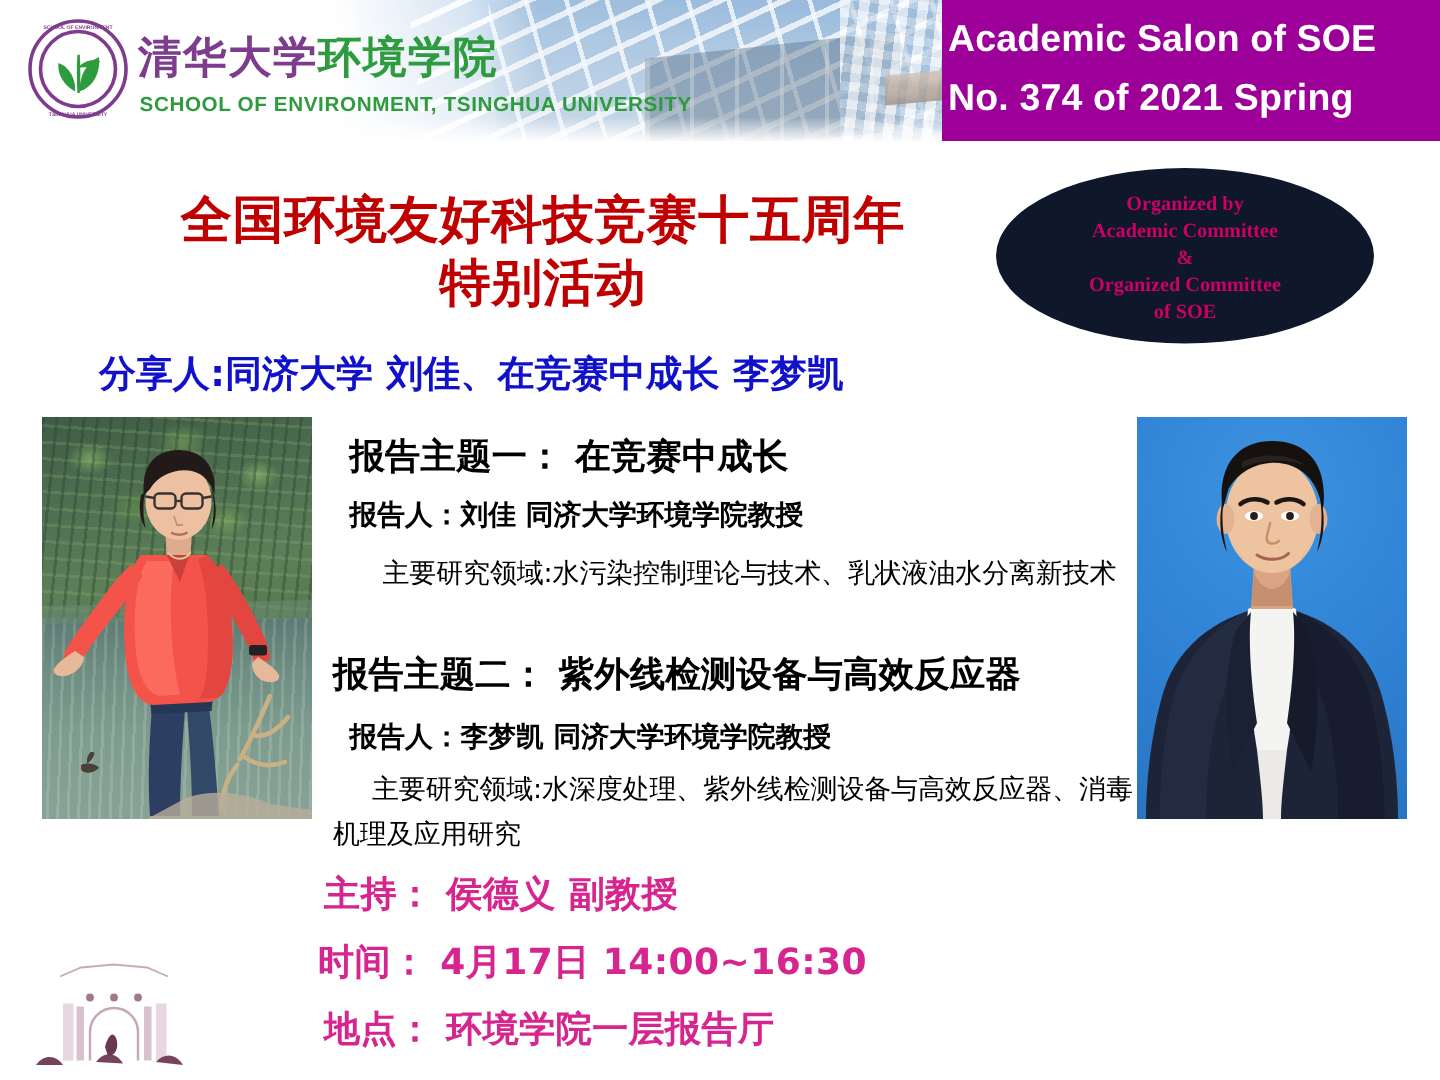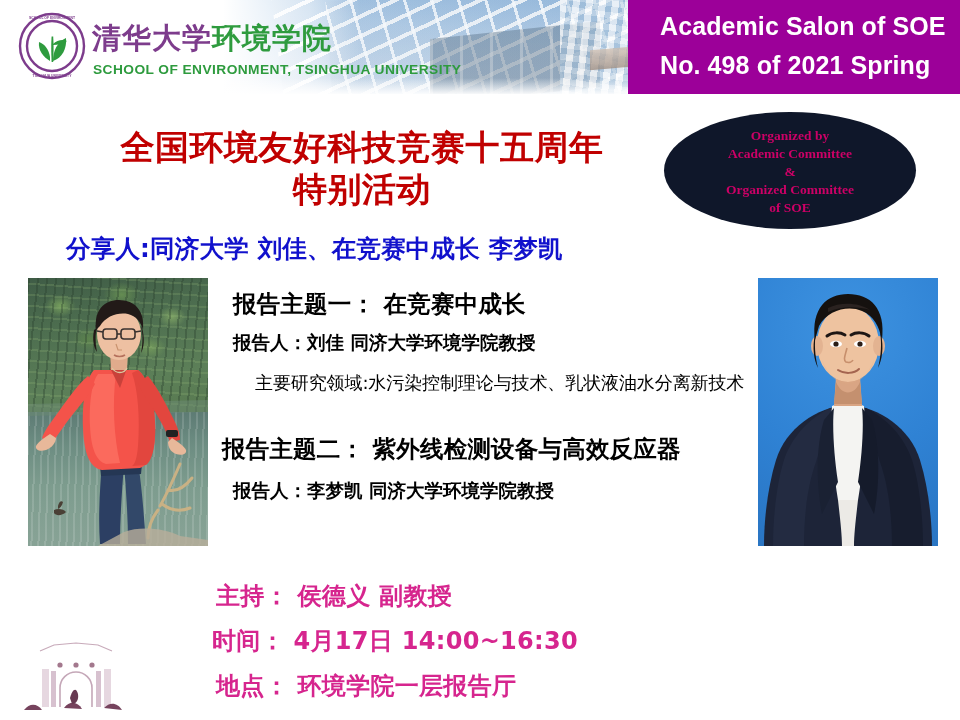--- a/index.html
+++ b/index.html
@@ -146,21 +146,21 @@
 
   
   .salon-banner {
     position: absolute;
     left: 628px; top: 0;
     width: 332px;
     height: 94px;
     background: #9c0099;
     color: #ffffff;
     box-sizing: border-box;
-    padding: 7px 14px 0 32px;
+    padding: 7px 14px 0 4px;
   }
   .salon-banner div {
     font-family: "Liberation Sans", sans-serif;
     font-size: 25px;
     font-weight: bold;
     line-height: 39px;
     white-space: nowrap;
     letter-spacing: .1px;
   }
 
@@ -353,21 +353,21 @@
       </svg>
     </div>
 
     <div class="logo-cn">
       <span class="c1">清华大学</span><span class="c2">环境学院</span>
     </div>
     <div class="logo-en">SCHOOL OF ENVIRONMENT, TSINGHUA UNIVERSITY</div>
 
     <div class="salon-banner">
       <div>Academic Salon of SOE</div>
-      <div>No. 498 of 2021 Spring</div>
+      <div>No. 374 of 2021 Spring</div>
     </div>
   </div>
 
   <div class="main-title">
     <div>全国环境友好科技竞赛十五周年</div>
     <div>特别活动</div>
   </div>
 
   <div class="oval">
     <div>Organized by</div>
@@ -486,20 +486,21 @@
     </div>
   </div>
 
   <div class="content">
     <div class="topic" id="topic1">报告主题一：  在竞赛中成长</div>
     <div class="speaker" id="speaker1">报告人：刘佳  同济大学环境学院教授</div>
     <div class="field" id="field1">主要研究领域:水污染控制理论与技术、乳状液油水分离新技术</div>
 
     <div class="topic" id="topic2">报告主题二：  紫外线检测设备与高效反应器</div>
     <div class="speaker" id="speaker2">报告人：李梦凯  同济大学环境学院教授</div>
+    <div class="field" id="field2">主要研究领域:水深度处理、紫外线检测设备与高效反应器、消毒机理及应用研究</div>
 
     <div class="footline" id="host">主持：  侯德义 副教授</div>
     <div class="footline" id="time">时间：  4月17日 14:00~16:30</div>
     <div class="footline" id="place">地点：  环境学院一层报告厅</div>
   </div>
 
   <div class="gate">
     <svg width="140" height="88" viewBox="0 0 140 88">
       <defs>
         <linearGradient id="stoneG" x1="0" y1="0" x2="0" y2="1">

